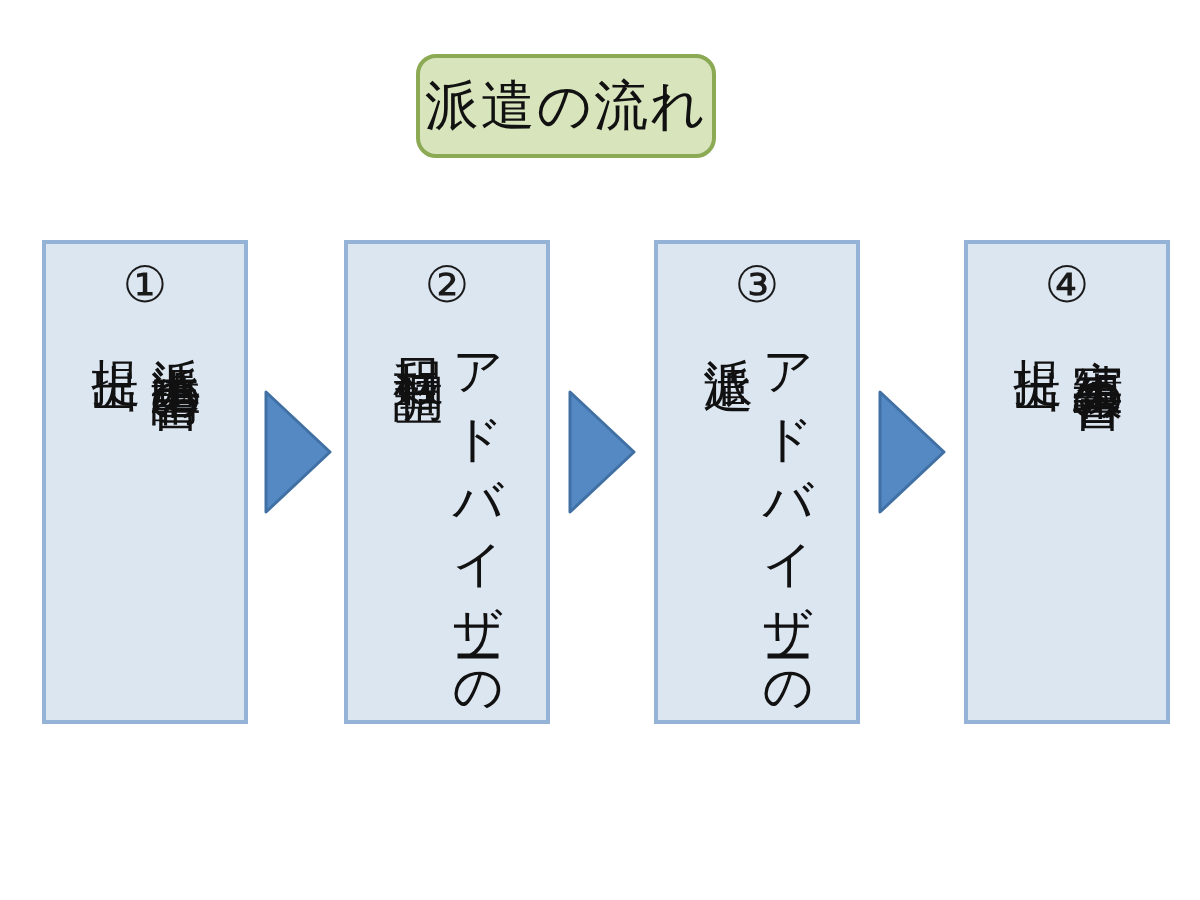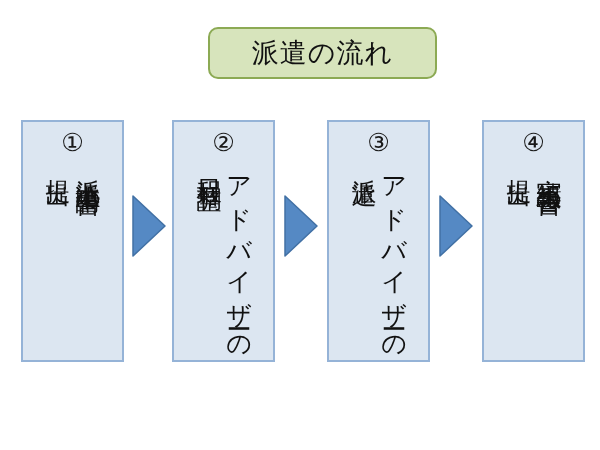--- a/index.html
+++ b/index.html
@@ -10,21 +10,21 @@
     position: relative;
     overflow: hidden;
     color: #1a1a1a;
   }
   .canvas { position: absolute; inset: 0; }
 
   
   .title-box {
     position: absolute;
     left: 208px; top: 27px;
-    width: 229px; height: 52px;
+    width: 150px; height: 52px;
     background: var(--title_fill, #d7e4bc);
     border: 2px solid var(--title_border, #8caa54);
     border-radius: 10px;
     display: flex; align-items: center; justify-content: center;
     font-size: 27px;
     letter-spacing: 1px;
     color: #111;
   }
 
   

